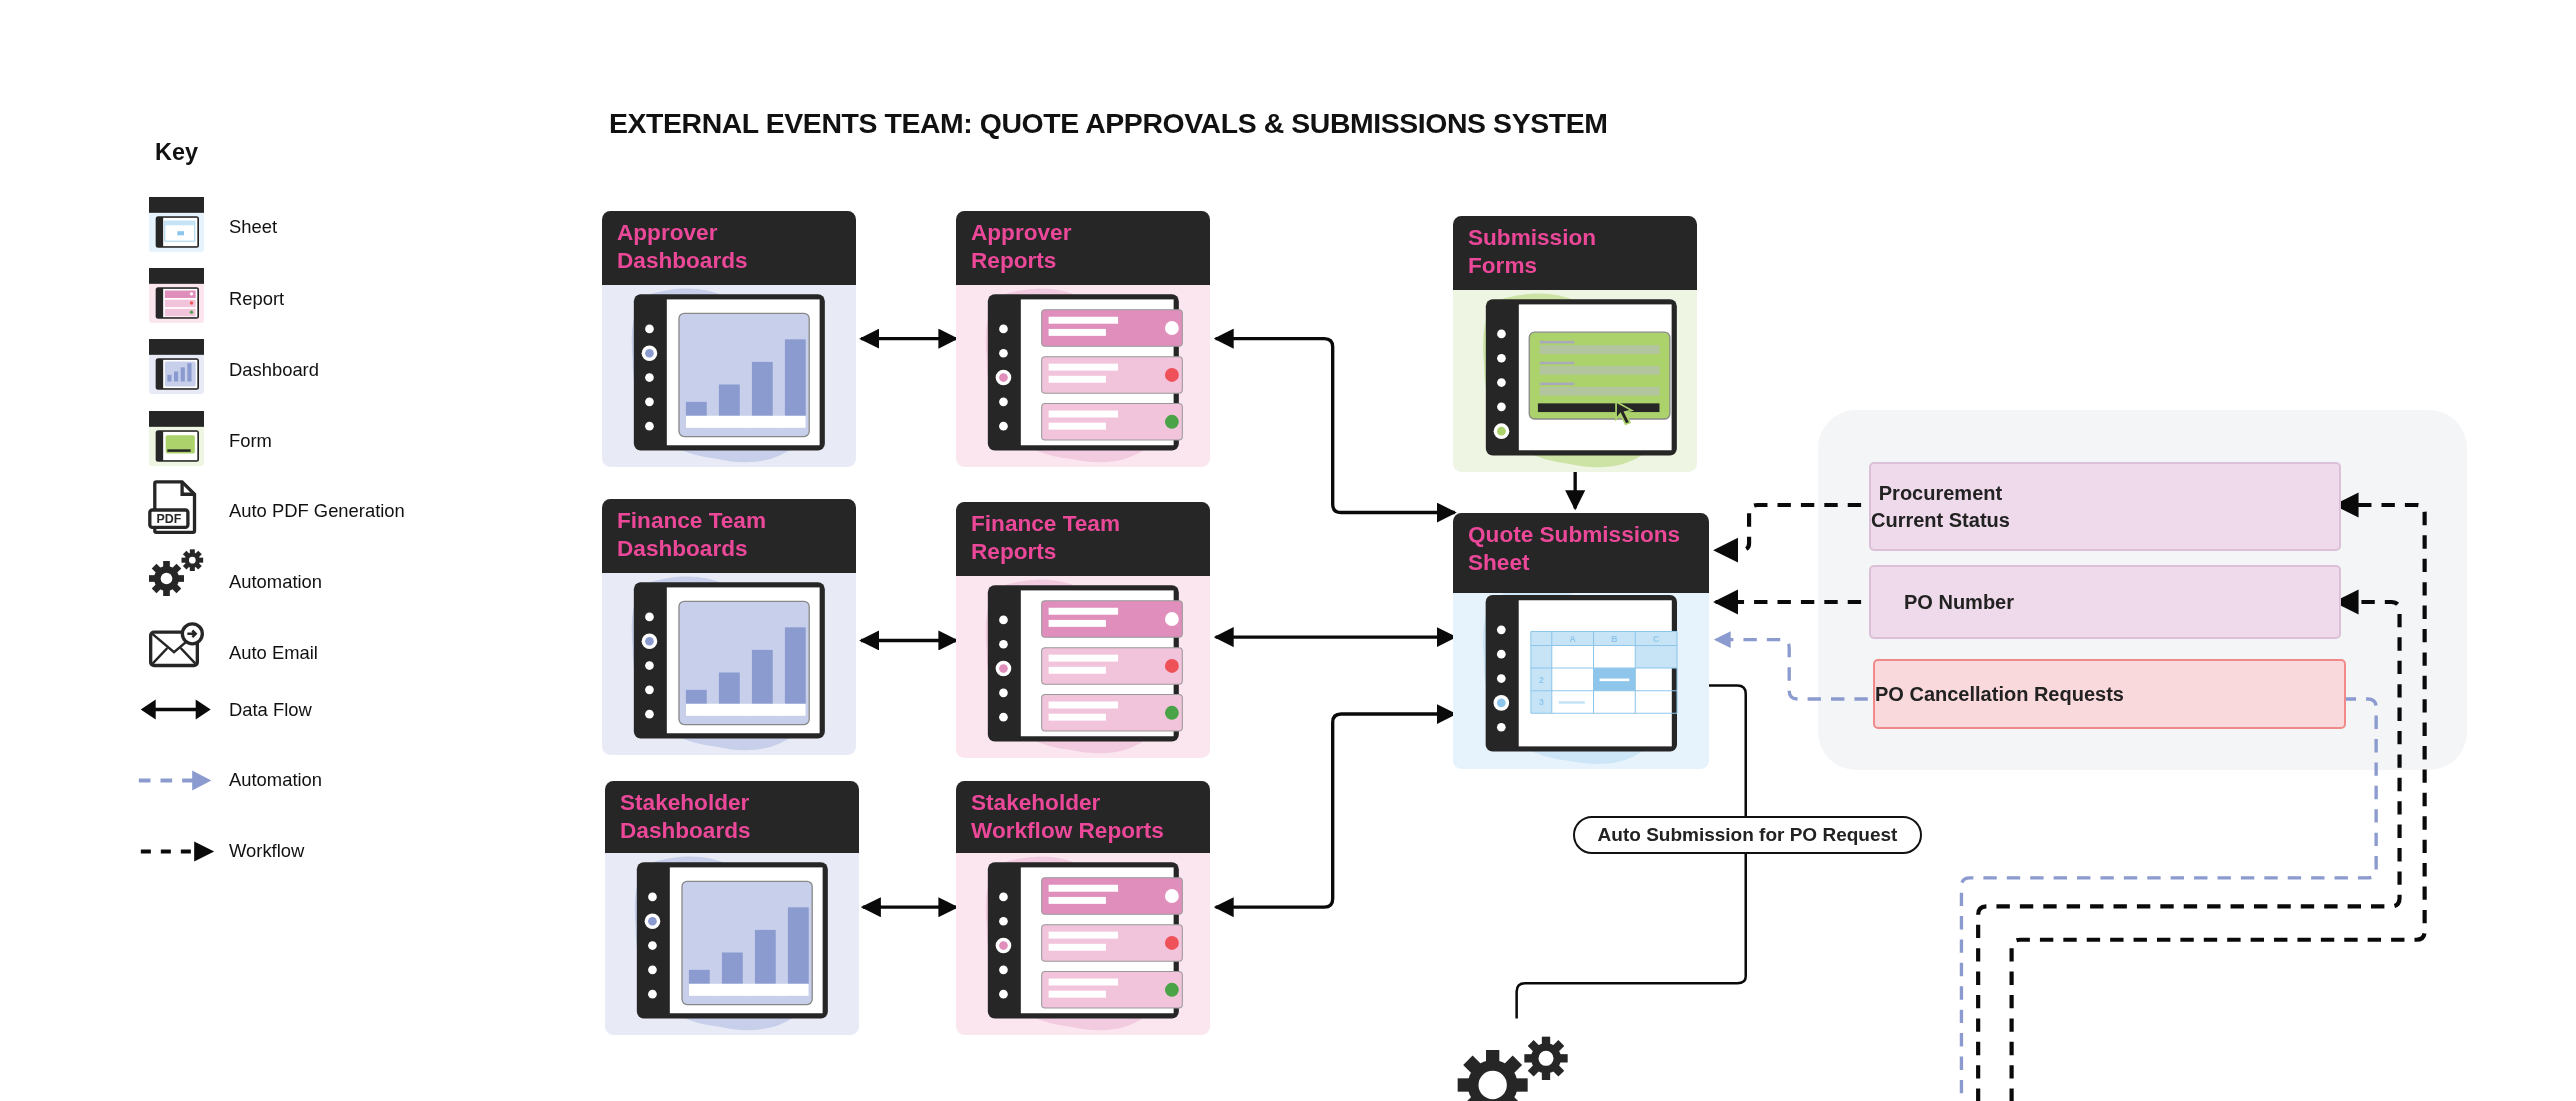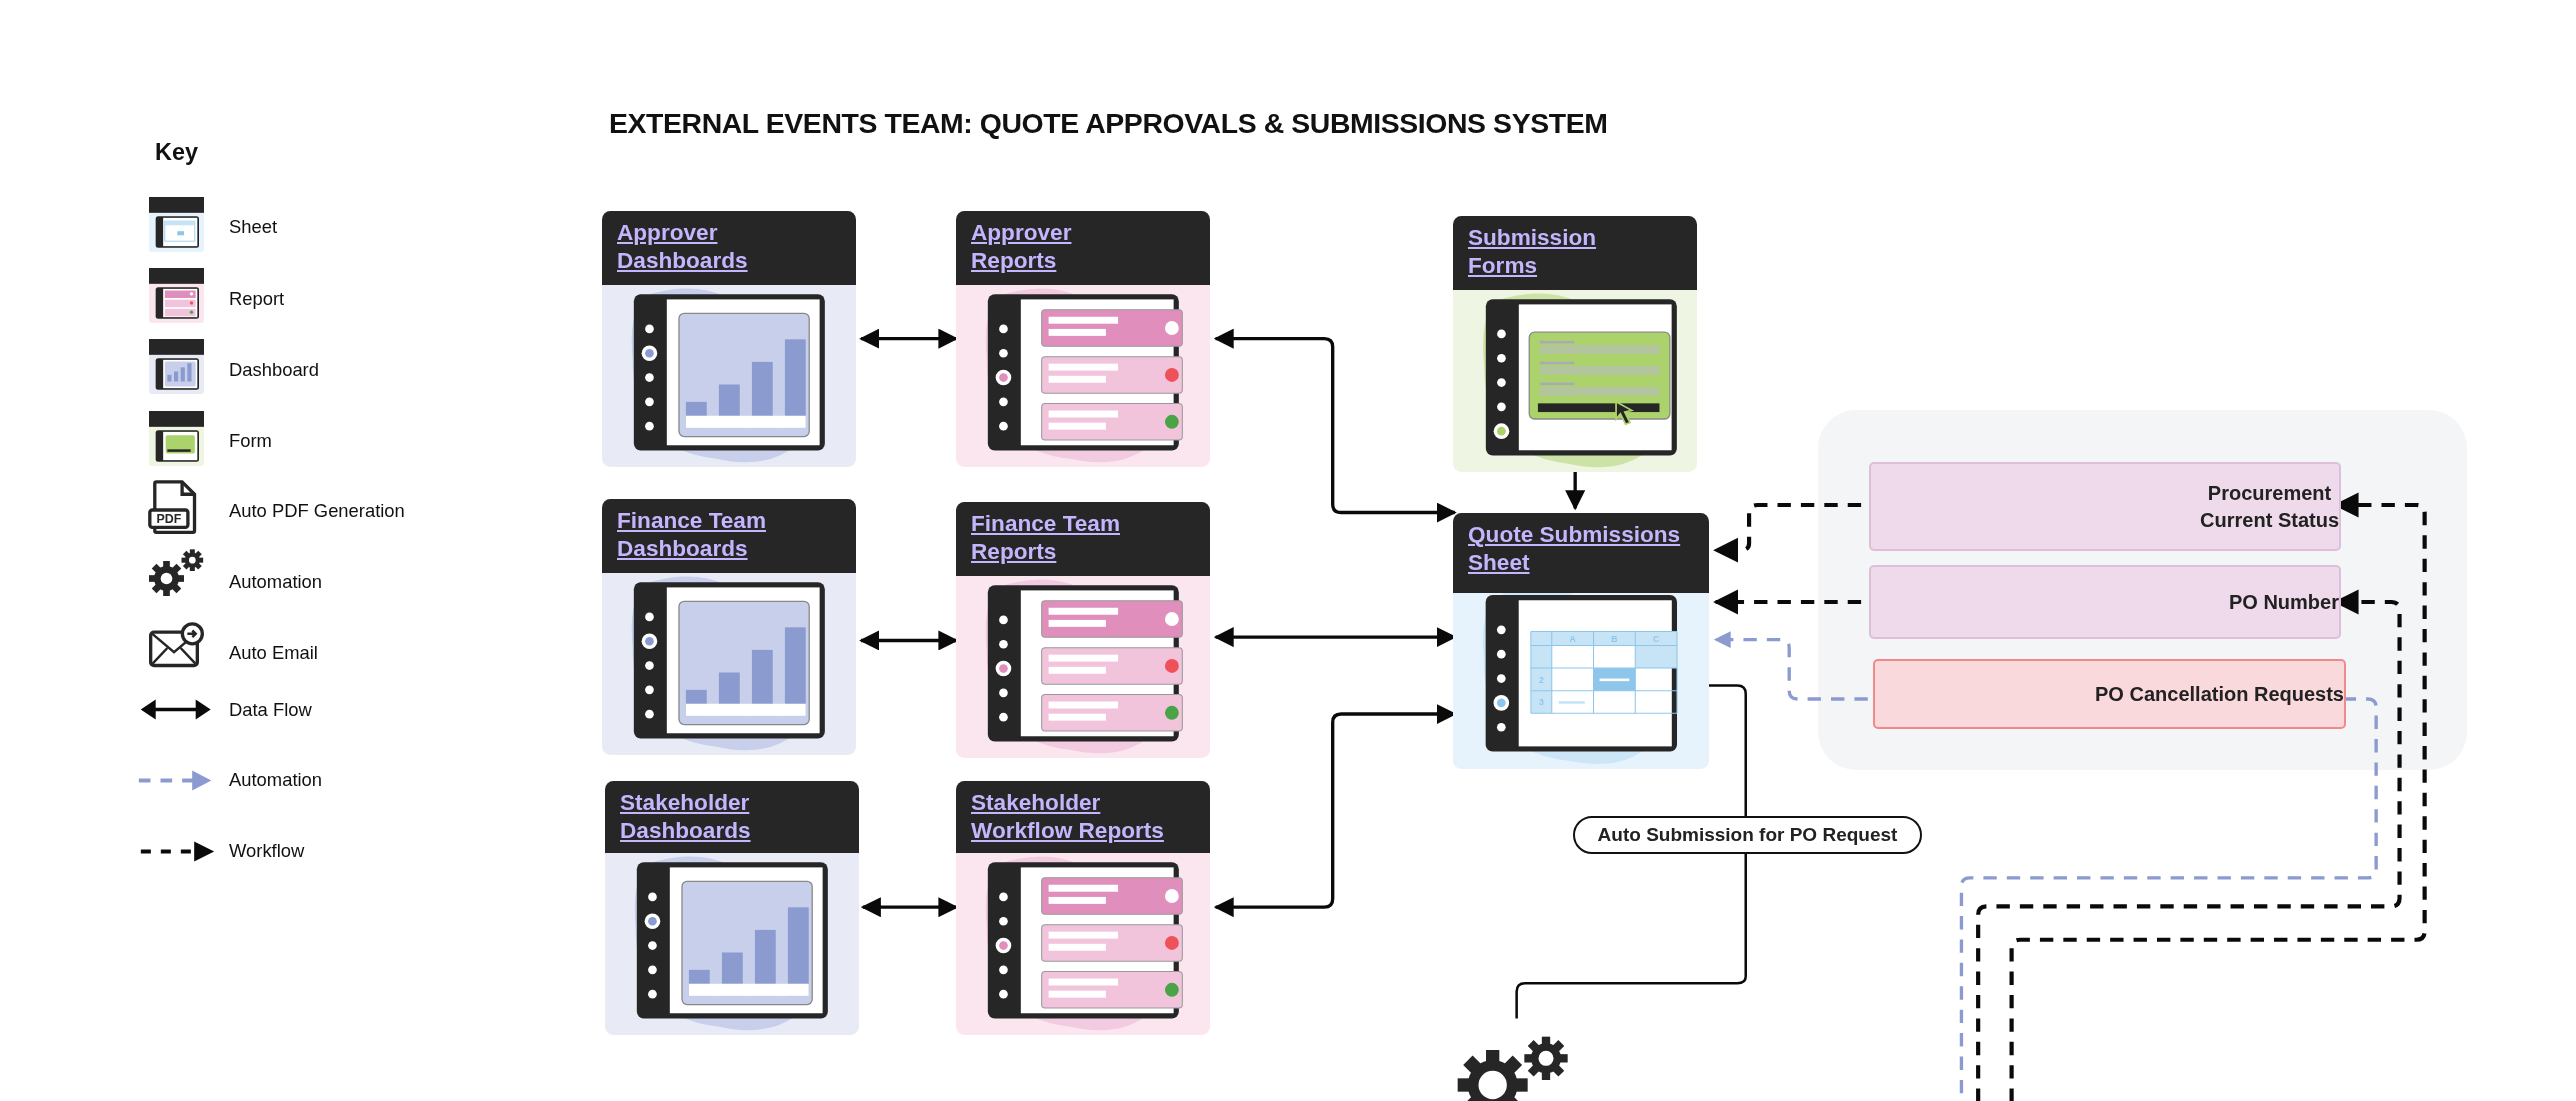--- a/index.html
+++ b/index.html
@@ -3,23 +3,23 @@
 <meta charset="utf-8">
 <style>
   html, body { margin:0; padding:0; background:#ffffff; }
   body { width:2576px; height:1102px; position:relative; overflow:hidden; font-family:"Liberation Sans", sans-serif; color:#111; }
   #canvas { position:absolute; left:0; top:0; width:2576px; height:1102px;margin-left:10px; }
   .title { position:absolute; left:599px; top:107px; font-size:28.4px; font-weight:bold; letter-spacing:-0.4px; color:#111; white-space:nowrap; }
   .key-title { position:absolute; left:145px; top:139px; font-size:23.4px; font-weight:bold; }
   .key-label { position:absolute; font-size:18.4px; color:#111; white-space:nowrap; }
   .key-icon { position:absolute; }
   .card { position:absolute; border-radius:8.4px; overflow:hidden; }
-  .card-head { position:absolute; left:0; top:0; right:0; background:#262626; color:#c4b5fd; font-weight:bold; font-size:22.6px; line-height:28px; padding:8.4px 15px; box-sizing:border-box;text-decoration:underline; }
+  .card-head { position:absolute; left:0; top:0; right:0; background:#262626; color:#ec4899; font-weight:bold; font-size:22.6px; line-height:28px; padding:8.4px 15px; box-sizing:border-box; }
   .proc-bg { position:absolute; left:1808px; top:410px; width:649px; height:360px; background:#f4f5f7; border-radius:38px; }
-  .pbox { position:absolute; box-sizing:border-box; border-radius:5px; display:flex; align-items:center; justify-content:flex-end; text-align:center; font-weight:bold; font-size:20px; color:#222; line-height:27px; }
+  .pbox { position:absolute; box-sizing:border-box; border-radius:5px; display:flex; align-items:center; justify-content:flex-start; text-align:center; font-weight:bold; font-size:20px; color:#222; line-height:27px; }
   .pill { position:absolute; left:1563px; top:816px; width:349px; height:38px; box-sizing:border-box; border:2.5px solid #111; border-radius:19px; background:#fff; display:flex; align-items:center; justify-content:center; font-weight:bold; font-size:19px; color:#222; white-space:nowrap; }
   svg { overflow:visible; }
 </style>
 </head>
 <body>
 
 <div id="canvas">
 
   <div class="title">EXTERNAL EVENTS TEAM: QUOTE APPROVALS &amp; SUBMISSIONS SYSTEM</div>
 

